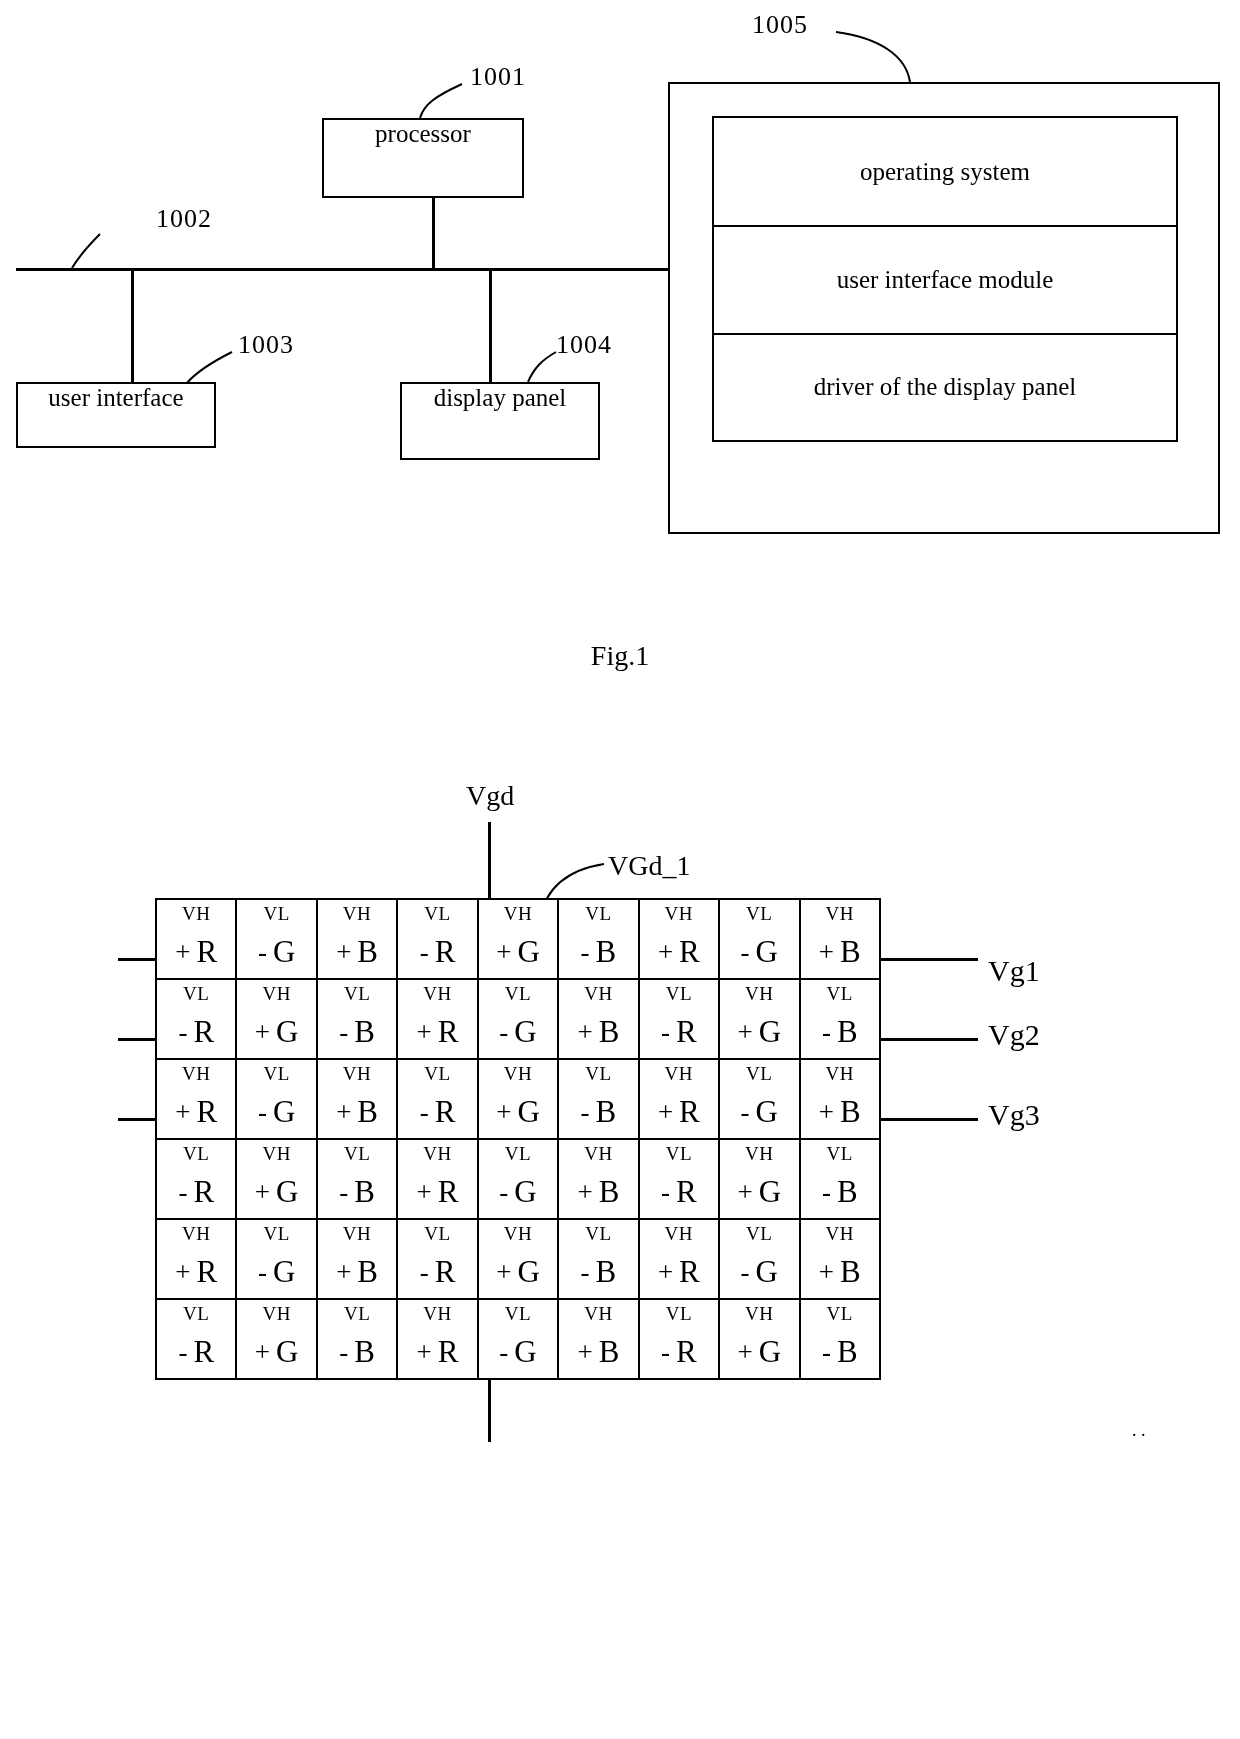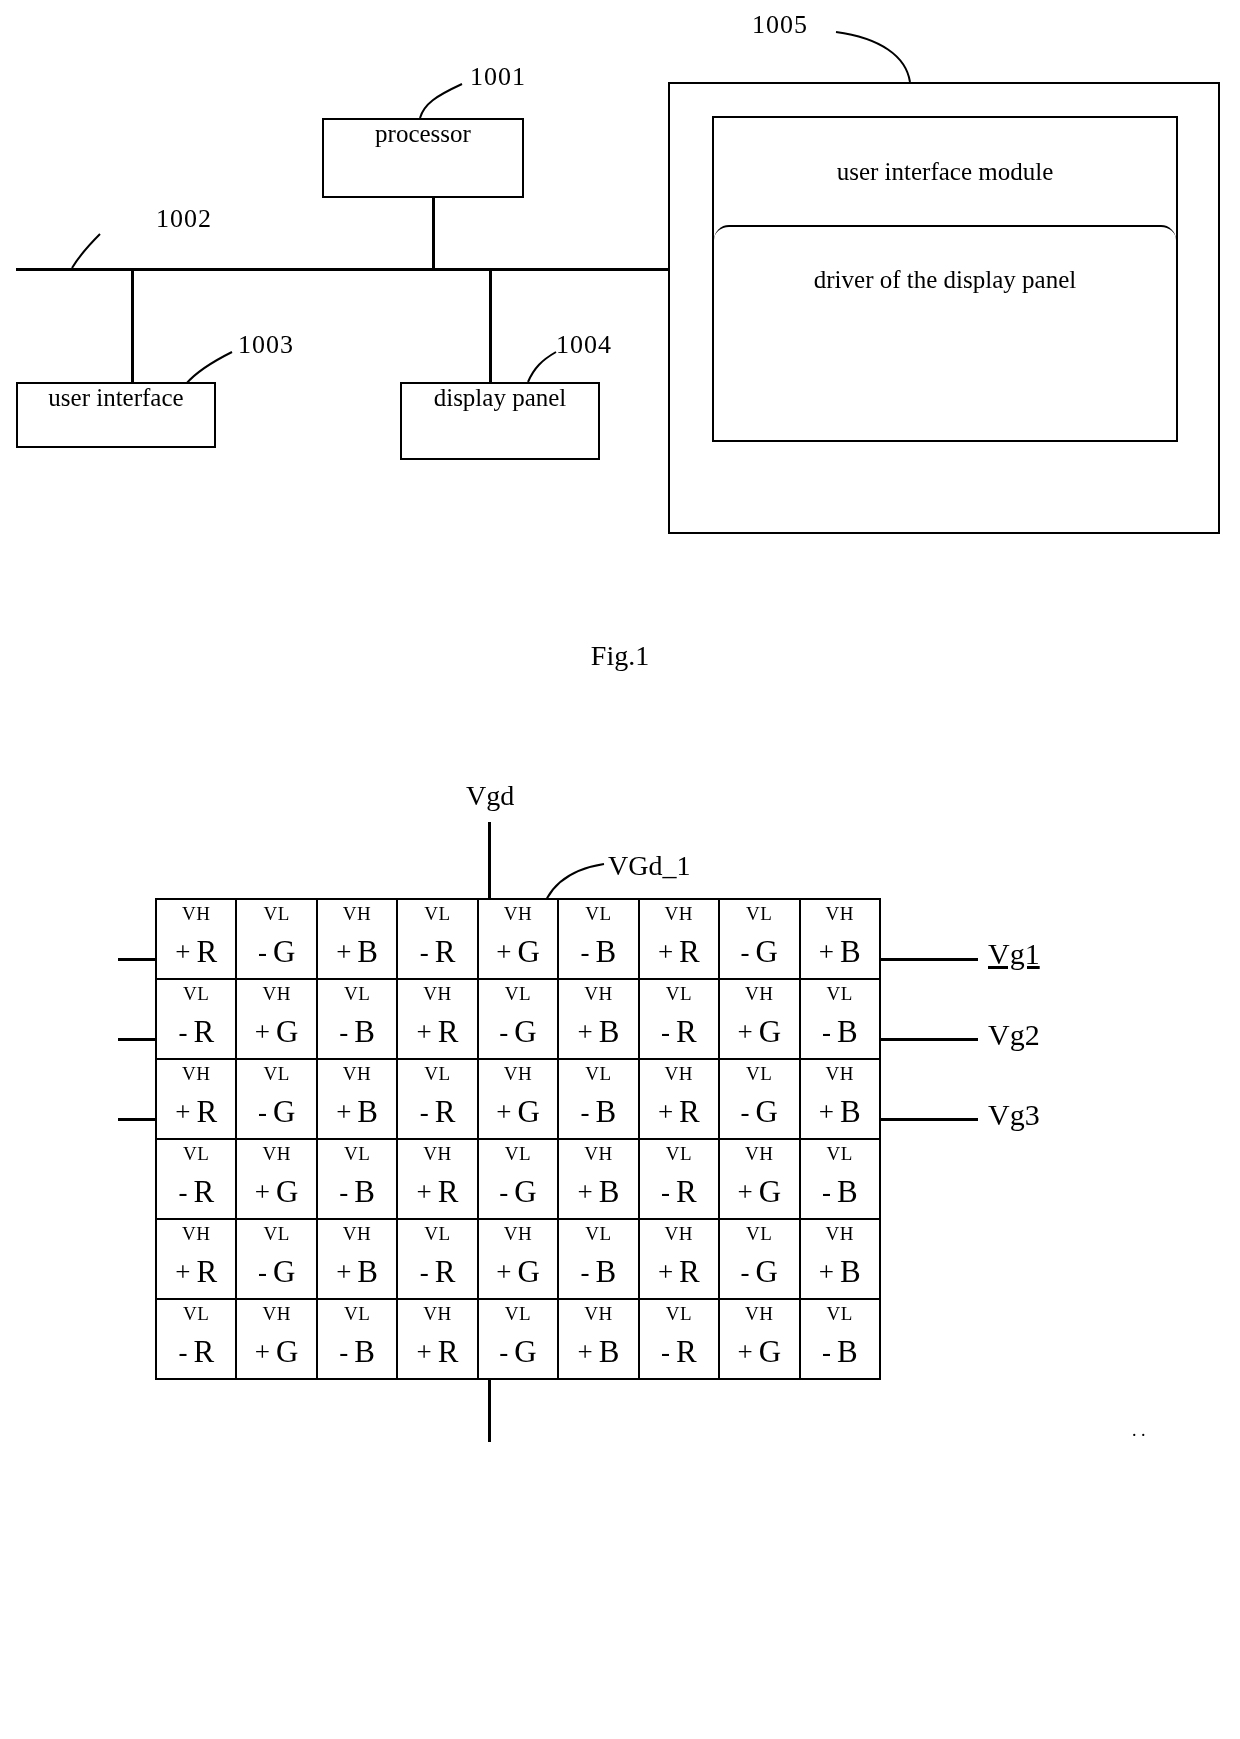--- a/index.html
+++ b/index.html
@@ -52,21 +52,21 @@
     box-sizing: border-box;
   }
   .mem-row {
     height: 33.333%;
     box-sizing: border-box;
     display: flex;
     align-items: center;
     justify-content: center;
     font-size: 25px;
   }
-  .mem-row + .mem-row { border-top: 2px solid #000; border-radius: 15px; }
+  .mem-row + .mem-row { border-top: 2px solid #000; }
   #memory-label {
     position: absolute;
     left: 0; right: 0; top: 382px;
     text-align: center;
     font-size: 25px;
   }
 
   
   #bus-line {
     position: absolute;
@@ -158,21 +158,21 @@
     height: 3px;
     background: #000;
     left: 118px;
     width: 860px;
   }
   #vg1-line { top: 198px; }
   #vg2-line { top: 278px; }
   #vg3-line { top: 358px; }
 
   .gate-label { position: absolute; font-size: 30px; left: 988px; }
-  #vg1-label { top: 177px; text-decoration: underline; }
+  #vg1-label { top: 194px; }
   #vg2-label { top: 258px; }
   #vg3-label { top: 338px; }
 
   #corner-dots { position: absolute; left: 1132px; top: 660px; font-size: 18px; color:#000; }
 </style>
 </head>
 <body>
 
 <div class="page">
 
@@ -206,20 +206,23 @@
       <span>user interface</span>
     </div>
 
     <div class="blk" id="display-panel-box">
       <span>display panel</span>
     </div>
 
     <div id="memory-box">
       <div id="memory-inner">
         <div class="mem-row">
+          <span>operating system</span>
+        </div>
+        <div class="mem-row">
           <span>user interface module</span>
         </div>
         <div class="mem-row">
           <span>driver of the display panel</span>
         </div>
       </div>
     </div>
 
     <div class="caption" id="fig1-caption">Fig.1</div>
   </div>

